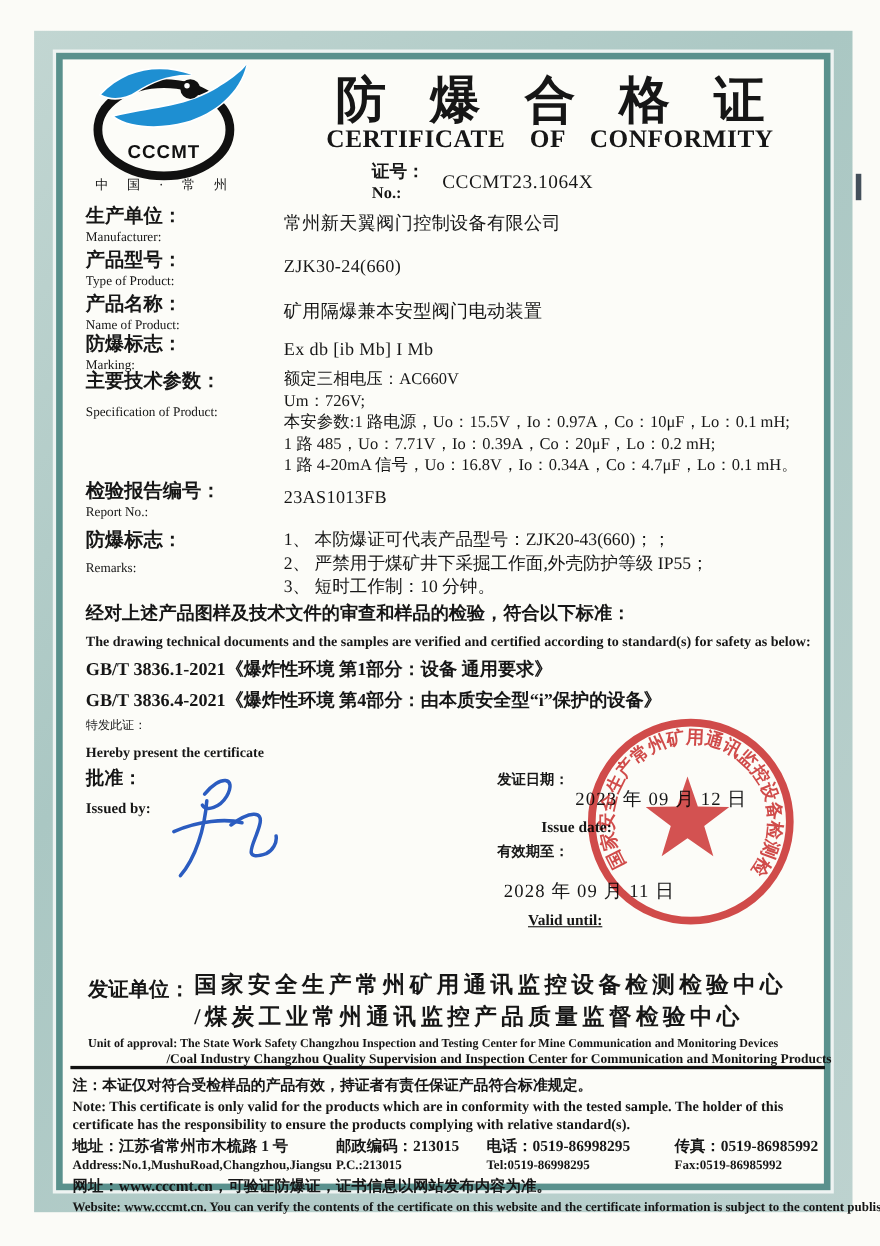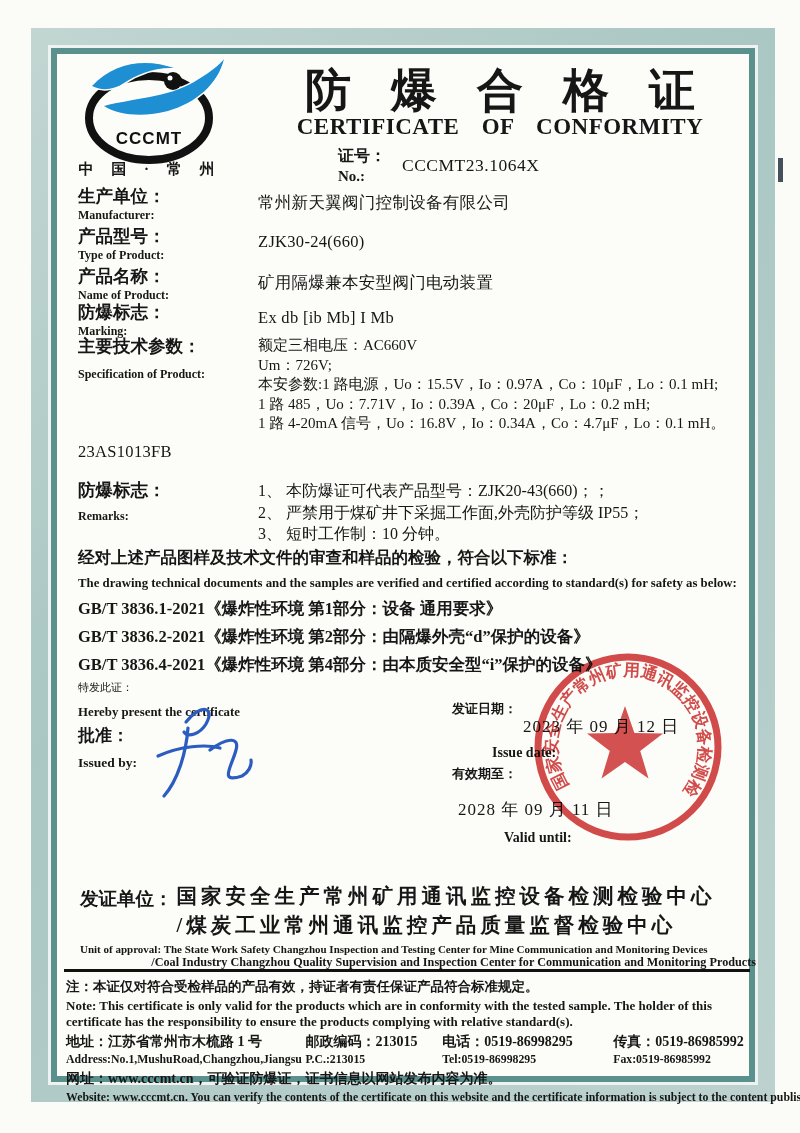--- a/index.html
+++ b/index.html
@@ -8,38 +8,38 @@
   
   .frame-band{position:absolute;left:31px;top:28px;right:25px;bottom:31px;
     background:linear-gradient(135deg,#c2d6d2,#aac7c3 40%,#bdd2cf);}
   .frame-gap{position:absolute;inset:17px;background:#eef3f2;}
   .frame-inner{position:absolute;inset:3px;border:6px solid #5a918d;background:#fcfcf8;}
   .content{position:absolute;left:0;top:0;width:800px;height:1133px;}
 
   
   .logo{position:absolute;left:76px;top:56px;width:150px;height:108px;}
   .logo-region{position:absolute;left:70px;top:160px;width:160px;text-align:center;
-    font-size:15px;font-weight:bold;letter-spacing:7px;}
+    font-size:12px;font-weight:normal;letter-spacing:7px;}
   .title-cn{position:absolute;left:250px;top:60px;width:500px;text-align:center;
     font-size:46px;font-weight:bold;letter-spacing:40px;text-indent:40px;white-space:nowrap;}
   .title-en{position:absolute;left:250px;top:114px;width:500px;text-align:center;
     font-size:23px;font-weight:bold;word-spacing:16px;letter-spacing:.5px;}
   .certno{position:absolute;left:338px;top:146px;display:flex;}
   .certno-labels{text-align:left;}
   .certno-cn{font-size:16px;font-weight:bold;}
   .certno-en{font-size:15px;font-weight:bold;margin-top:1px;}
   .certno-value{font-size:17.5px;margin-left:16px;padding-top:9px;letter-spacing:.5px;}
   .artifact{position:absolute;left:778px;top:158px;width:5px;height:24px;background:#233140;opacity:.85;}
 
   
   .fields{position:absolute;left:78px;top:186px;width:670px;}
   .frow{display:flex;}
   .flbl{width:180px;flex:none;}
   .lcn{font-size:17.5px;font-weight:bold;line-height:1.15;}
-  .len{font-size:12px;font-weight:bold;margin-top:3px;line-height:1.1;}
+  .len{font-size:12px;font-weight:normal;margin-top:3px;line-height:1.1;}
   .fval{font-size:16.5px;padding-top:6px;letter-spacing:.3px;white-space:nowrap;}
   .spec-lines div{font-size:15px;line-height:19.5px;white-space:nowrap;}
   .remark-lines div{font-size:16px;line-height:21.5px;white-space:nowrap;}
 
   
   .standards{position:absolute;left:78px;top:547px;width:676px;}
   .std-cn{font-size:16.5px;font-weight:600;}
   .std-en{font-size:12.8px;font-weight:bold;margin-top:7px;}
   .gb{font-size:16.5px;font-weight:600;line-height:21px;margin-top:7px;white-space:nowrap;}
   .present-cn{font-size:11px;font-weight:400;margin-top:5px;}
@@ -49,21 +49,21 @@
 
   .signature{position:absolute;left:148px;top:698px;width:115px;height:105px;}
 
   
   .dates{position:absolute;left:452px;top:700px;width:320px;}
   .drow{display:flex;}
   .dlbl-cn{font-size:13px;font-weight:bold;flex:none;}
   .ddate{font-size:17px;letter-spacing:1px;margin-left:6px;margin-top:15px;white-space:nowrap;}
   .dlbl-en{font-size:14px;font-weight:bold;}
   .r-issue{margin-left:40px;margin-top:7px;}
-  .r-valid2{margin-left:52px;margin-top:9px;}
+  .r-valid2{margin-left:28px;margin-top:9px;text-decoration:underline;}
   .r-valid{margin-top:4px;flex-direction:column;}
 
   .stamp{position:absolute;left:528px;top:650px;width:200px;height:200px;
     mix-blend-mode:multiply;opacity:.9;}
 
   
   .approval{position:absolute;left:80px;top:882px;width:676px;}
   .app-row{display:flex;}
   .app-lbl{font-size:18.5px;font-weight:bold;flex:none;padding-top:4px;}
   .app-lines{margin-left:4px;}
@@ -157,41 +157,44 @@
       <div class="spec-lines">
         <div>额定三相电压：AC660V</div>
         <div>Um：726V;</div>
         <div>本安参数:1 路电源，Uo：15.5V，Io：0.97A，Co：10μF，Lo：0.1 mH;</div>
         <div>1 路 485，Uo：7.71V，Io：0.39A，Co：20μF，Lo：0.2 mH;</div>
         <div>1 路 4-20mA 信号，Uo：16.8V，Io：0.34A，Co：4.7μF，Lo：0.1 mH。</div>
       </div>
     </div>
 
     <div class="frow" style="height:44px">
+      <div class="flbl">
+        <div class="lcn">检验报告编号：</div>
+        <div class="len">Report No.:</div>
+      </div>
       <div class="fval">23AS1013FB</div>
     </div>
 
     <div class="frow" style="height:65px">
       <div class="flbl">
         <div class="lcn">防爆标志：</div>
         <div class="len" style="margin-top:10px">Remarks:</div>
       </div>
       <div class="remark-lines">
         <div>1、 本防爆证可代表产品型号：ZJK20-43(660)；；</div>
         <div>2、 严禁用于煤矿井下采掘工作面,外壳防护等级 IP55；</div>
         <div>3、 短时工作制：10 分钟。</div>
       </div>
     </div>
   </div>
 
   <div class="standards">
     <div class="std-cn">经对上述产品图样及技术文件的审查和样品的检验，符合以下标准：</div>
     <div class="std-en">The drawing technical documents and the samples are verified and certified according to standard(s) for safety as below:</div>
     <div class="gb">GB/T 3836.1-2021《爆炸性环境 第1部分：设备 通用要求》</div>
-    <div class="gb">GB/T 3836.2-2021《爆炸性环境 第2部分：由隔爆外壳“d”保护的设备》</div>
     <div class="gb">GB/T 3836.4-2021《爆炸性环境 第4部分：由本质安全型“i”保护的设备》</div>
     <div class="present-cn">特发此证：</div>
     <div class="present-en">Hereby present the certificate</div>
     <div class="approve-cn">批准：</div>
     <div class="issued-en">Issued by:</div>
   </div>
 
   <svg class="signature" viewBox="0 0 115 105">
     <g fill="none" stroke="#2b5cc0" stroke-width="3.2" stroke-linecap="round">
       <path d="M38,24 C52,6 68,8 58,26 C52,36 40,40 36,34"></path>

